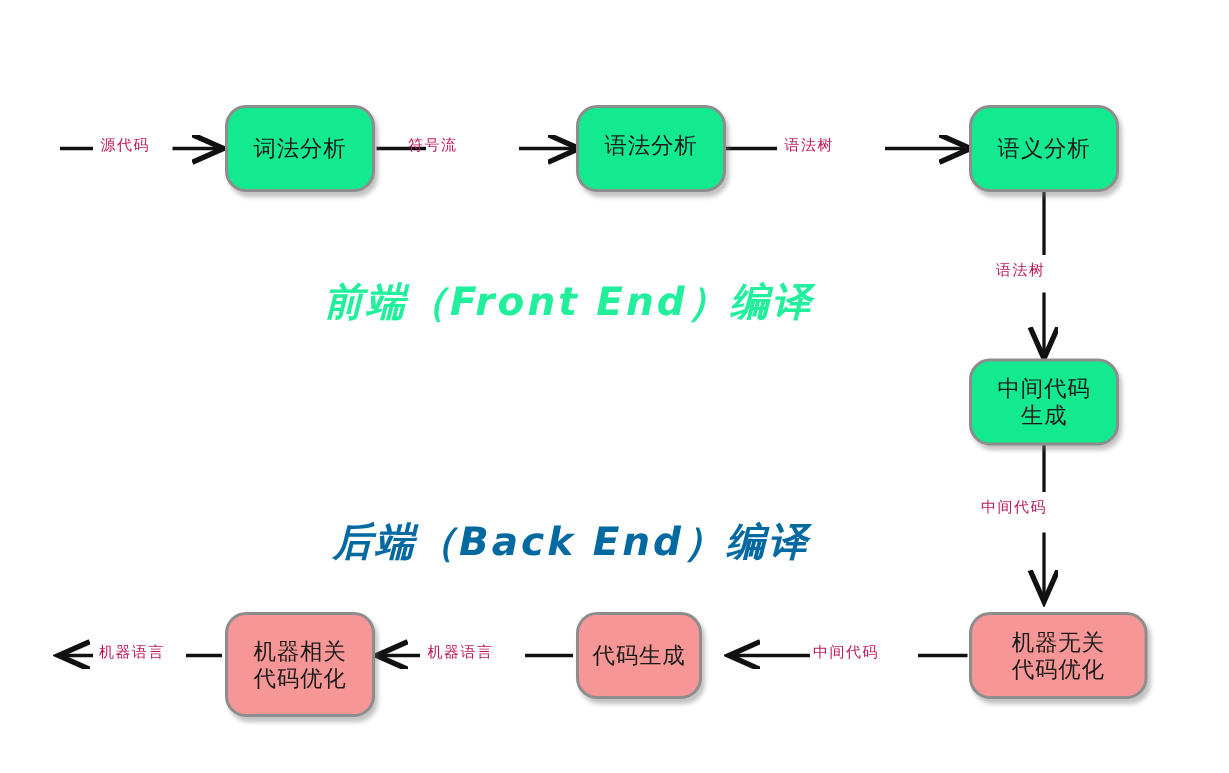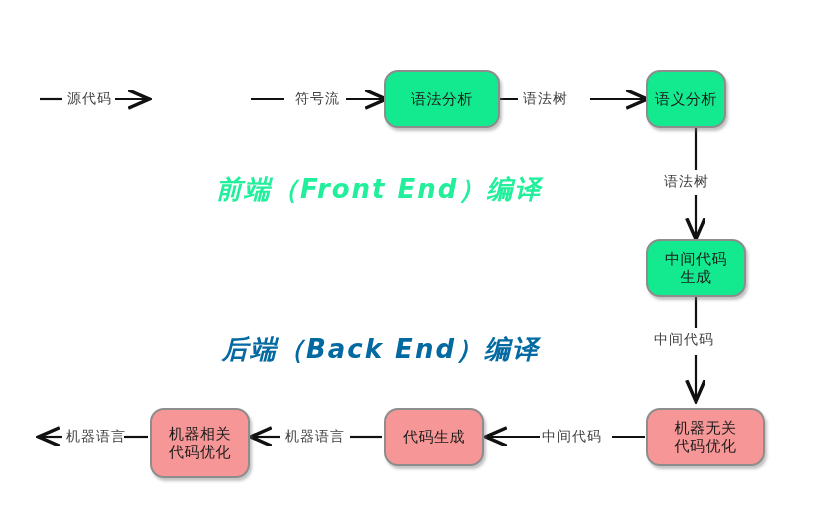--- a/index.html
+++ b/index.html
@@ -35,34 +35,35 @@
     letter-spacing: 0.5px;
     box-shadow: 2px 3px 3px rgba(120,120,120,0.45);
     font-family: "DejaVu Sans", "Liberation Sans", sans-serif;
   }
   .node.green { background: #13e98e; }
   .node.pink  { background: #f79696; }
   .node .ln { display: block; white-space: nowrap; }
 
   .edge-label {
     position: absolute;
-    font-size: 14px;
-    color: #404040;
+    font-size: 10px;
+    color: #be185d;
     white-space: nowrap;
     letter-spacing: 1px;
     font-family: Liberation Serif, serif;
   }
   .phase {
     position: absolute;
     white-space: nowrap;
     font-size: 26px;
     font-style: italic;
     font-weight: bold;
     letter-spacing: 2px;
     font-family: "DejaVu Sans", "Liberation Sans", sans-serif;
+    margin-top: 12px;
   }
   .phase.front { color: #21ef9b; }
   .phase.back  { color: #0369a1; }
   svg line, svg path { shape-rendering: geometricPrecision; }
 </style>
 </head>
 <body>
 
 <div id="canvas">
 
@@ -108,51 +109,54 @@
     <g>
       <line x1="382" y1="437" x2="350" y2="437" stroke="#111111" stroke-width="2.2"></line>
       <line x1="280" y1="437" x2="252" y2="437" stroke="#111111" stroke-width="2.2" marker-end="url(#ar-l)"></line>
     </g>
     <g>
       <line x1="148" y1="437" x2="124" y2="437" stroke="#111111" stroke-width="2.2"></line>
       <line x1="62" y1="437" x2="40" y2="437" stroke="#111111" stroke-width="2.2" marker-end="url(#ar-l)"></line>
     </g>
   </svg>
 
+  <div class="node green" style="left:150px;top:70px;width:100px;height:58px;">
+    <span class="ln">词法分析</span>
+  </div>
 
-  <div class="node green" style="left:384px;top:70px;width:116px;height:58px;">
+  <div class="node green" style="left:384px;top:70px;width:100px;height:58px;font-family:Liberation Mono, monospace;">
     <span class="ln">语法分析</span>
   </div>
 
-  <div class="node green" style="left:646px;top:70px;width:80px;height:58px;">
+  <div class="node green" style="left:646px;top:70px;width:100px;height:58px;">
     <span class="ln">语义分析</span>
   </div>
 
   <div class="node green" style="left:646px;top:239px;width:100px;height:58px;">
     <span class="ln">中间代码</span>
     <span class="ln">生成</span>
   </div>
 
   <div class="node pink" style="left:646px;top:408px;width:119px;height:58px;">
     <span class="ln">机器无关</span>
     <span class="ln">代码优化</span>
   </div>
 
-  <div class="node pink" style="left:384px;top:408px;width:100px;height:58px;border-radius:14px;">
+  <div class="node pink" style="left:384px;top:408px;width:84px;height:58px;border-radius:14px;">
     <span class="ln">代码生成</span>
   </div>
 
   <div class="node pink" style="left:150px;top:408px;width:100px;height:70px;">
     <span class="ln">机器相关</span>
     <span class="ln">代码优化</span>
   </div>
 
   <div class="edge-label" style="left:67px;top:90px;">源代码</div>
 
-  <div class="edge-label" style="left:295px;top:90px;">符号流</div>
+  <div class="edge-label" style="left:272px;top:90px;">符号流</div>
 
   <div class="edge-label" style="left:523px;top:90px;">语法树</div>
 
   <div class="edge-label" style="left:664px;top:173px;">语法树</div>
 
   <div class="edge-label" style="left:654px;top:331px;">中间代码</div>
 
   <div class="edge-label" style="left:542px;top:428px;">中间代码</div>
 
   <div class="edge-label" style="left:285px;top:428px;">机器语言</div>

